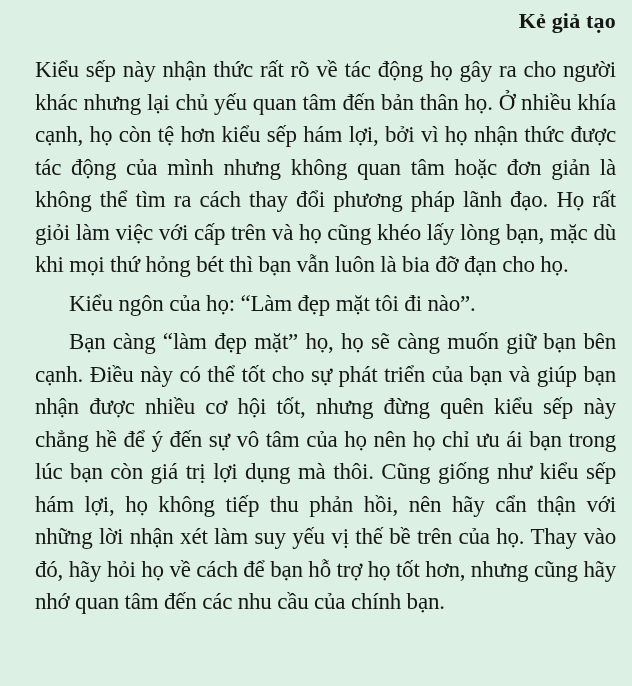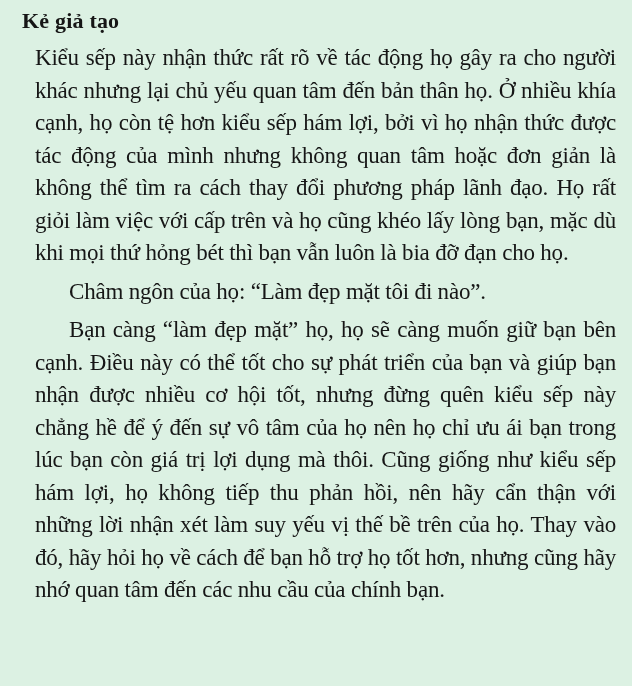--- a/index.html
+++ b/index.html
@@ -14,22 +14,23 @@
     background: #dcf1e3;
     padding: 8px 16px 0 22px;
     font-family: "Liberation Serif", "DejaVu Serif", serif;
     color: #161616;
     overflow: hidden;
   }
   .heading {
     font-size: 22px;
     font-weight: bold;
     line-height: 26px;
-    margin: 0 0 8px 0;
+    margin: 0 0 20px 0;
     letter-spacing: 0.2px;
+    text-align: right;
   }
   .para {
     font-size: 23px;
     line-height: 32.5px;
     letter-spacing: -0.2px;
     text-align: justify;
     margin: 0 0 6px 13px;
     text-indent: 34px;
   }
   .para.first {
@@ -37,16 +38,16 @@
   }
 </style>
 </head>
 <body>
 
 <div class="page">
   <h1 class="heading">Kẻ giả tạo</h1>
 
   <p class="para first">Kiểu sếp này nhận thức rất rõ về tác động họ gây ra cho người khác nhưng lại chủ yếu quan tâm đến bản thân họ. Ở nhiều khía cạnh, họ còn tệ hơn kiểu sếp hám lợi, bởi vì họ nhận thức được tác động của mình nhưng không quan tâm hoặc đơn giản là không thể tìm ra cách thay đổi phương pháp lãnh đạo. Họ rất giỏi làm việc với cấp trên và họ cũng khéo lấy lòng bạn, mặc dù khi mọi thứ hỏng bét thì bạn vẫn luôn là bia đỡ đạn cho họ.</p>
 
-  <p class="para">Châm ngôn của họ: “Làm đẹp mặt tôi đi nào”.</p>
+  <p class="para">Kiểu ngôn của họ: “Làm đẹp mặt tôi đi nào”.</p>
 
   <p class="para">Bạn càng “làm đẹp mặt” họ, họ sẽ càng muốn giữ bạn bên cạnh. Điều này có thể tốt cho sự phát triển của bạn và giúp bạn nhận được nhiều cơ hội tốt, nhưng đừng quên kiểu sếp này chẳng hề để ý đến sự vô tâm của họ nên họ chỉ ưu ái bạn trong lúc bạn còn giá trị lợi dụng mà thôi. Cũng giống như kiểu sếp hám lợi, họ không tiếp thu phản hồi, nên hãy cẩn thận với những lời nhận xét làm suy yếu vị thế bề trên của họ. Thay vào đó, hãy hỏi họ về cách để bạn hỗ trợ họ tốt hơn, nhưng cũng hãy nhớ quan tâm đến các nhu cầu của chính bạn.</p>
 </div>
 
 </body></html>

